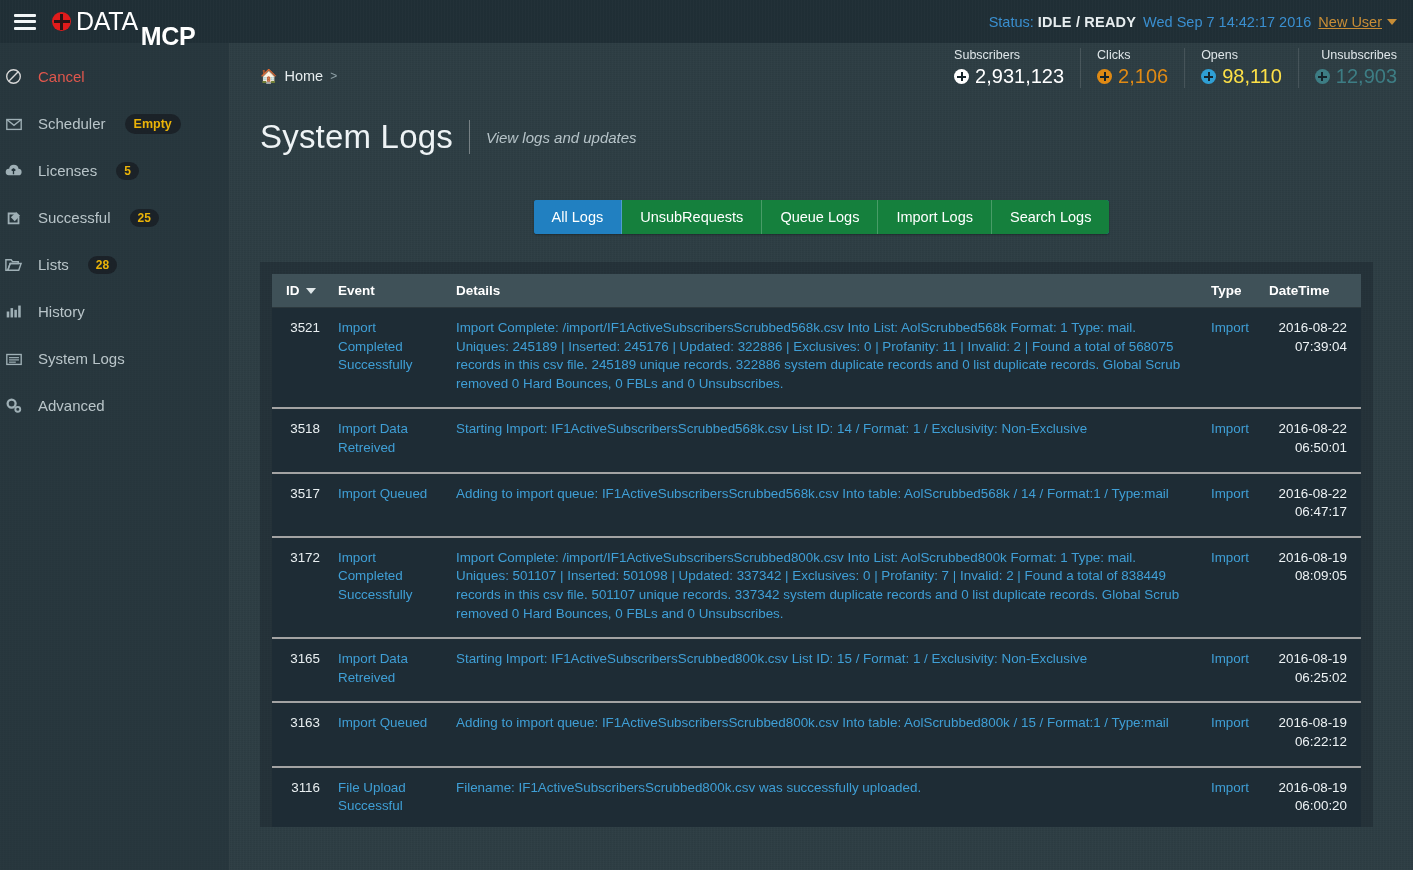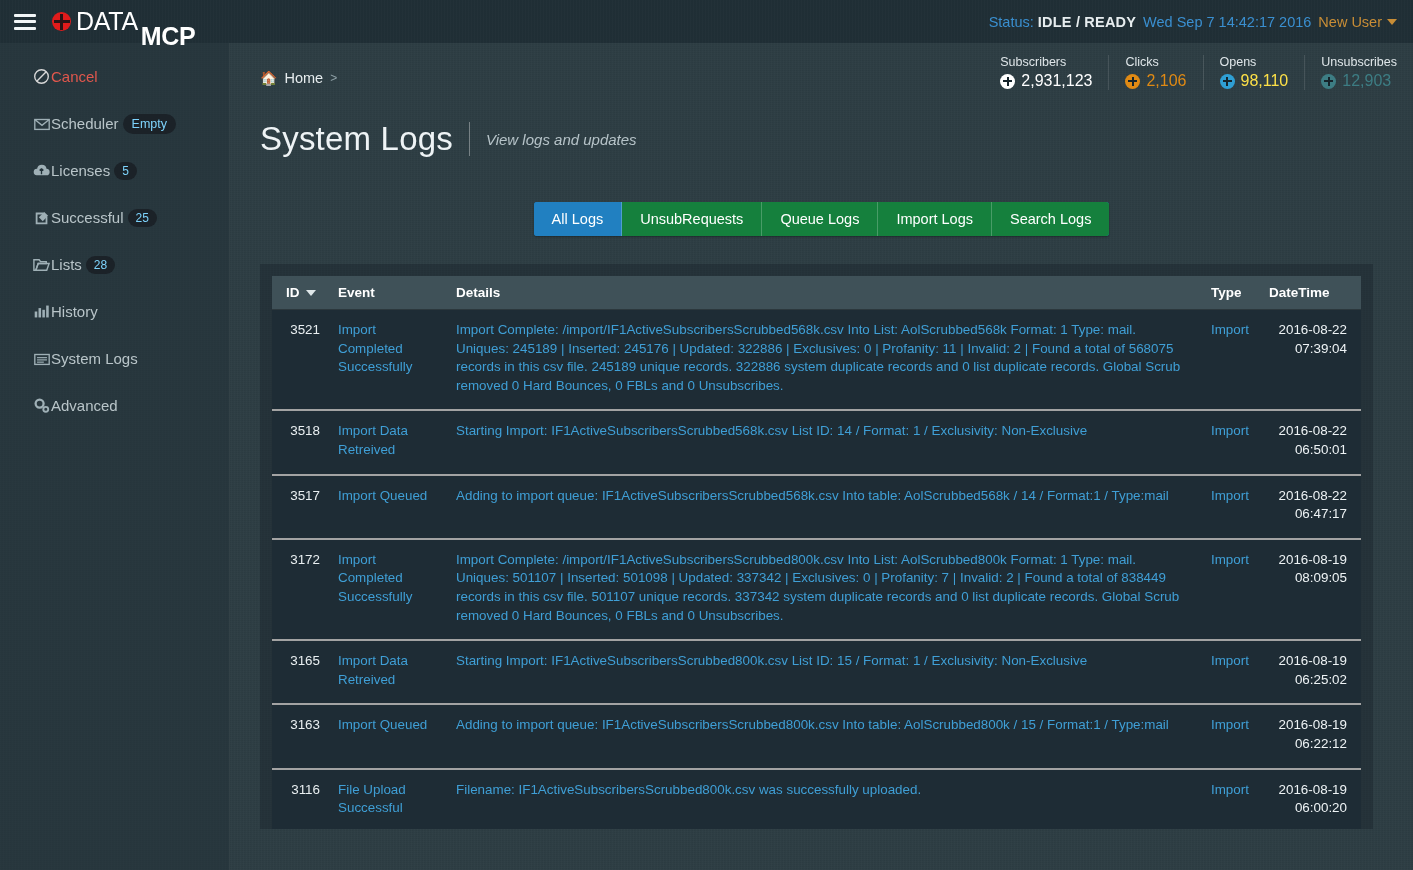--- a/index.html
+++ b/index.html
@@ -45,60 +45,60 @@
   .brand-light { color:#fff; font-weight: 400; }
   .brand-bold { color:#fff; font-weight: 700; margin-top: 29px; }
 
   #topbar-right {
     margin-left:auto; display:flex; align-items:center; gap: 7px;
     padding-right: 16px; font-size: 14.5px; white-space: nowrap;
   }
   .status-label { color:#3a8fd0; }
   .status-value { color:#e7edef; font-weight: 700; letter-spacing:0.2px; }
   .clock { color:#3a8fd0; }
-  .user-menu { color:#c88d36; cursor:pointer; display:flex; align-items:center; gap:5px; }
+  .user-menu { color:#c88d36; cursor:pointer; display:flex; align-items:center; gap:5px;text-decoration:underline; }
   .caret-down {
     width:0;height:0;border-left:5px solid transparent;border-right:5px solid transparent;
     border-top:6px solid #c88d36; display:inline-block;
   }
 
   
   #sidebar {
     position:absolute; top:43px; left:0; width:230px; height:827px;
     background: rgba(34,50,57,0.55);
     border-right:1px solid rgba(255,255,255,0.05);
     padding-top: 10px;
   }
   .nav-item {
-    display:flex; align-items:center; gap:0;
-    height: 47px; padding-left: 32px;
+    display:flex; align-items:center; gap:15px;
+    height: 47px; padding-left: 4px;
     font-size: 15px; color:#b9c5c9; cursor:pointer;
   }
   .nav-item .nav-icon { width:19px; height:19px; flex:none; color:#9fb0b6; display:flex; align-items:center; justify-content:center; }
   .nav-item.cancel { color:#e0574d; }
   .nav-item.cancel .nav-icon { color:#d8d8d8; }
   .badge {
     display:inline-flex; align-items:center; justify-content:center;
-    background:#1b2228; color:#7dd3fc; border-radius:10px;
-    font-size:12px; font-weight:400; padding: 2px 8px; min-width: 18px;
+    background:#1b2228; color:#eab308; border-radius:10px;
+    font-size:12px; font-weight:700; padding: 2px 8px; min-width: 18px;
     margin-left: 4px;
   }
   .badge.wide { padding: 3px 9px; font-size:12.5px; }
 
   
-  #main { position:absolute; top:41px; left:230px; width:1183px; height:827px; }
+  #main { position:absolute; top:34px; left:230px; width:1183px; height:827px; }
 
   #stats {
     display:flex; justify-content:flex-end; align-items:flex-start;
     padding: 14px 12px 0 0; gap:0;
   }
   .stat { padding: 0 16px; text-align:left; border-right:1px solid rgba(255,255,255,0.12); }
   .stat:last-child { border-right:none; padding-right: 4px; text-align: right; }
   .stat-label { font-size:12.5px; color:#dfe6e9; margin-bottom:3px; }
-  .stat-value { font-size:16px; display:flex; align-items:center; gap:6px; white-space:nowrap; }
+  .stat-value { font-size:20px; display:flex; align-items:center; gap:6px; white-space:nowrap; }
   .dot-icon {
     width:15px;height:15px;border-radius:50%;display:inline-block;position:relative; flex:none;
   }
   .dot-icon::before, .dot-icon::after { content:""; position:absolute; background:#16242b; }
   .dot-icon::before { left:6.5px; top:3px; width:2px; height:9px; }
   .dot-icon::after { top:6.5px; left:3px; height:2px; width:9px; }
   .c-white { color:#ffffff; } .bg-white { background:#ffffff; }
   .c-orange { color:#e08a14; } .bg-orange { background:#e08a14; }
   .c-blue { color:#fde047; } .bg-blue { background:#2f9fd4; }
   .c-teal { color:#3d7d84; } .bg-teal { background:#3d7d84; }

